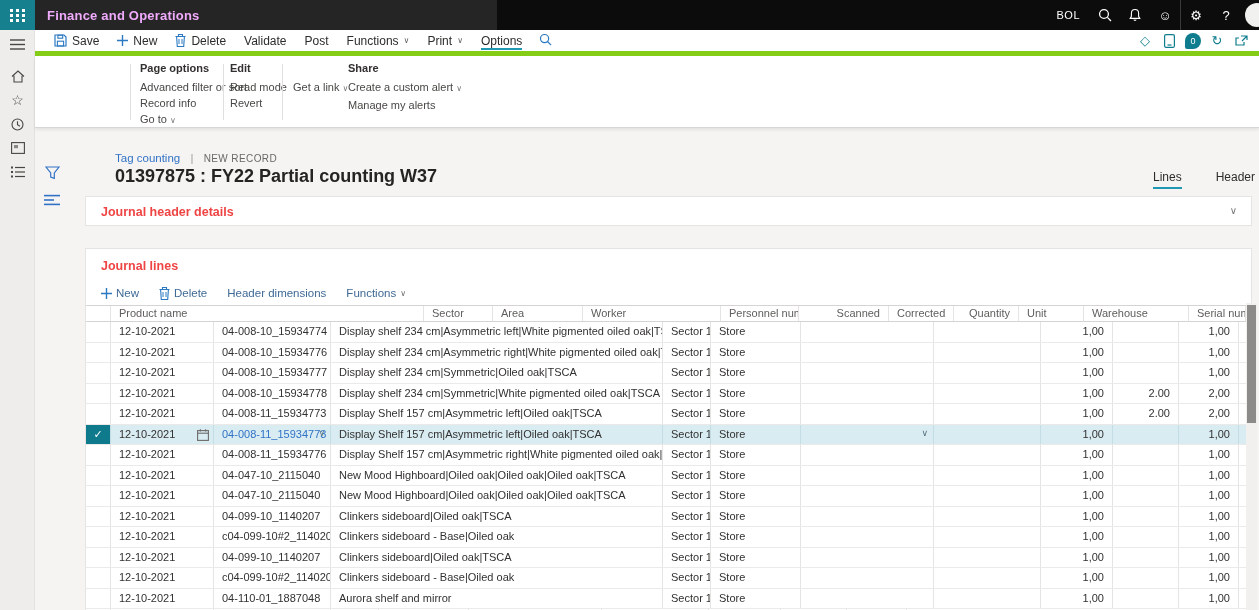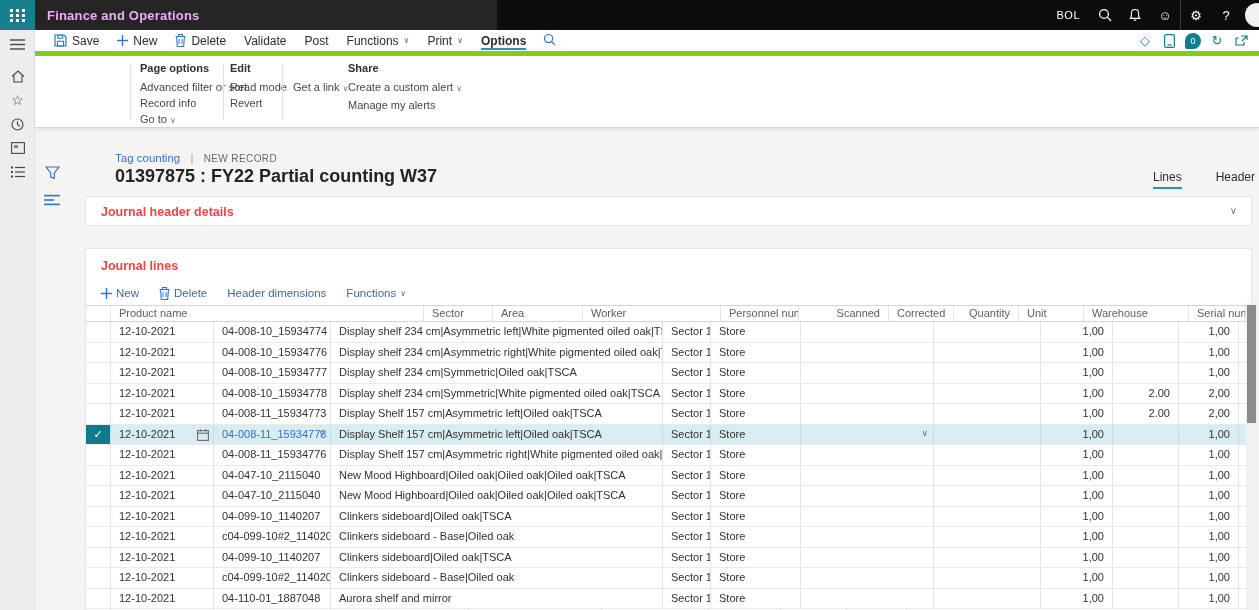--- a/index.html
+++ b/index.html
@@ -24,21 +24,21 @@
   #sidebar { position:absolute; left:0; top:30px; width:35px; bottom:0; background:#efedec; border-right:1px solid #e3e1df; z-index:20; }
   .sb-icon { width:35px; height:24px; display:flex; align-items:center; justify-content:center; color:#484644; font-size:14px; cursor:pointer; }
   .sb-icon svg { display:block; }
 
   
   #actionbar { position:absolute; left:35px; top:30px; right:0; height:26px; background:#fff; border-bottom:5px solid #84cc16; z-index:25; display:flex; align-items:center; }
   #ab-items { display:flex; align-items:center; height:100%; padding-left:10px; }
   .ab-item { display:flex; align-items:center; height:100%; padding:0 9px; font-size:12px; color:#2d2c2b; cursor:pointer; position:relative; white-space:nowrap; }
   .ab-item .ic { margin-right:5px; display:flex; color:#2b79c2; }
   .ab-item .chev { margin-left:5px; font-size:8px; color:#605e5c; }
-  .ab-item.active { font-weight:bold; }
+  .ab-item.active { font-weight:normal; }
   .ab-item.active::after { content:""; position:absolute; left:9px; right:9px; bottom:1px; height:2px; background:#2097b3; }
   .ab-search { padding:0 8px; cursor:pointer; color:#2b79c2; }
   #ab-right { margin-left:auto; display:flex; align-items:center; padding-right:6px; }
   .ab-ric { width:24px; height:24px; display:flex; align-items:center; justify-content:center; color:#0f7d8d; cursor:pointer; font-size:13px; }
   .badge { width:16px; height:16px; border-radius:50% 50% 50% 2px; background:#0f7d8d; color:#fff; font-size:9px; display:flex; align-items:center; justify-content:center; }
 
   
   #ribbon { position:absolute; left:35px; top:56px; right:0; height:72px; background:#fff; border-bottom:1px solid #d8d6d4; box-shadow:0 2px 3px rgba(0,0,0,.07); z-index:24; }
   .rb-group { position:absolute; top:6px; }
   .rb-head { font-size:11px; font-weight:bold; color:#323130; margin-bottom:5px; white-space:nowrap; }

